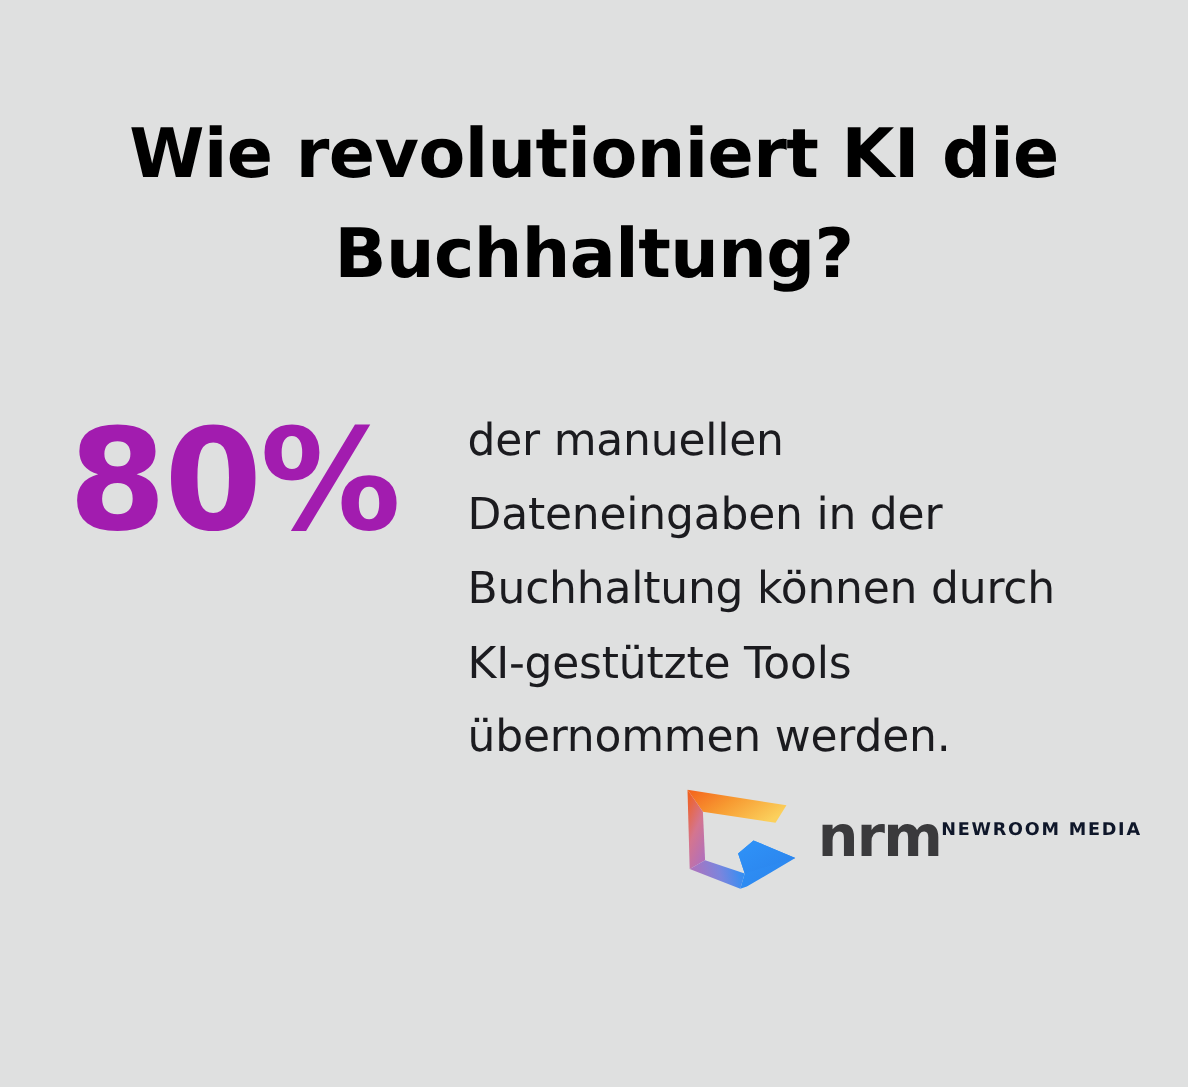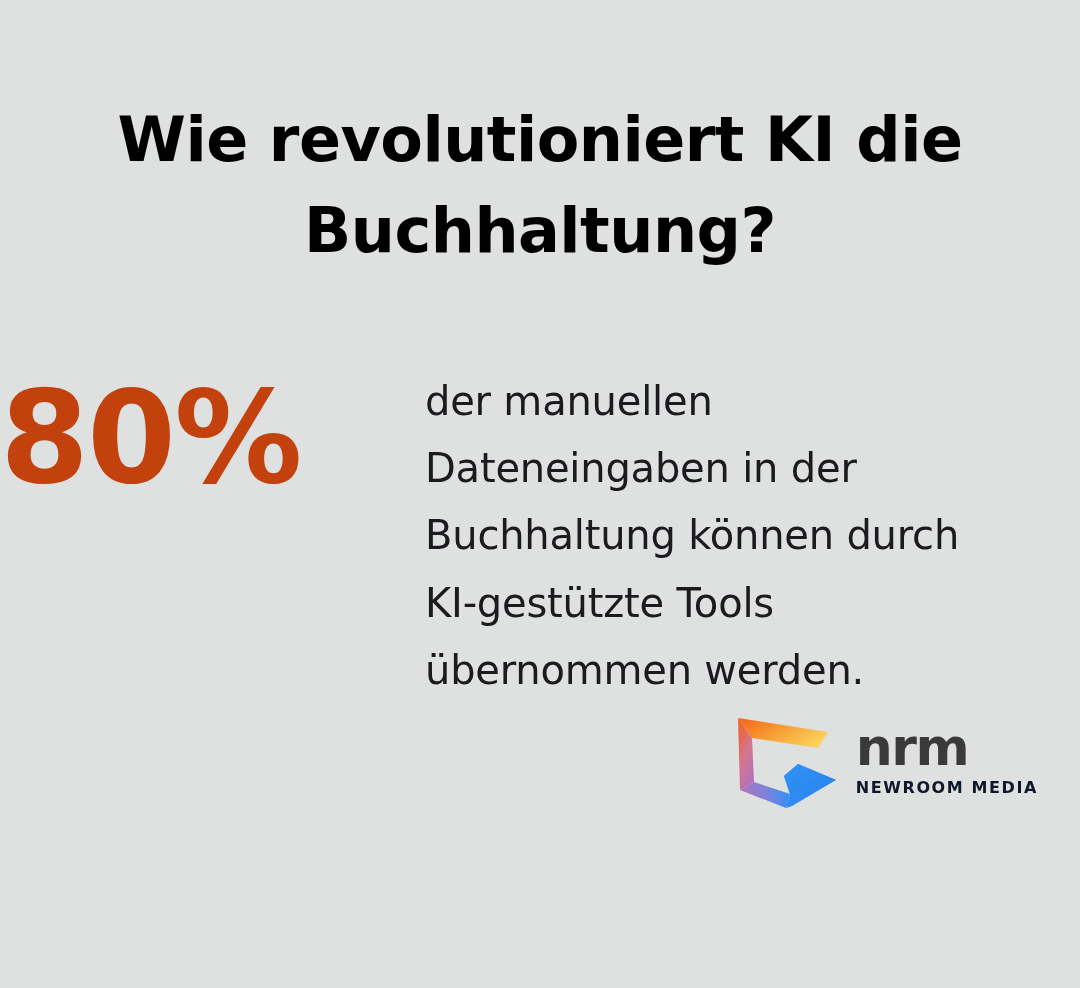--- a/index.html
+++ b/index.html
@@ -35,21 +35,22 @@
   .stat-row {
     position:absolute;
     top:368px; left:0;
     width:1080px;
     display:flex;
     align-items:flex-start;
   }
   .stat-figure {
     width:425px;
     flex:0 0 425px;
-    color:#c2410c;
+    text-align:center;
+    color:#a21caf;
     font-family:"DejaVu Sans", sans-serif;
     font-weight:700;
     font-size:128px;
     line-height:1.0;
     letter-spacing:-2px;
     padding-top:6px;
   }
   .stat-text {
     flex:1 1 auto;
     padding-right:110px;
@@ -64,21 +65,21 @@
 
   
   .logo {
     position:absolute;
     right:42px; bottom:30px;
     display:flex;
     align-items:center;
     gap:16px;
   }
   .logo-mark { width:108px; height:96px; display:block; }
-  .logo-words { display:flex; flex-direction:column; align-items:stretch; }
+  .logo-words { display:flex; flex-direction:row; align-items:stretch; }
   .logo-wordmark {
     color:#3a3a3c;
     font-family:"DejaVu Sans", sans-serif;
     font-weight:700;
     font-size:52px;
     line-height:0.92;
     letter-spacing:-1.5px;
   }
   .logo-tagline {
     color:#0f172a;

